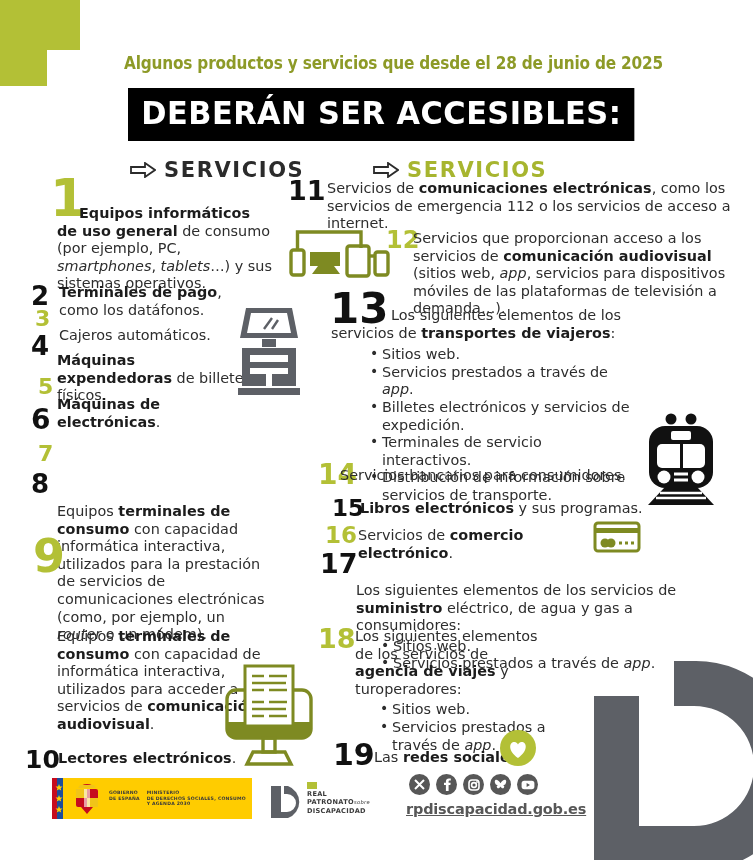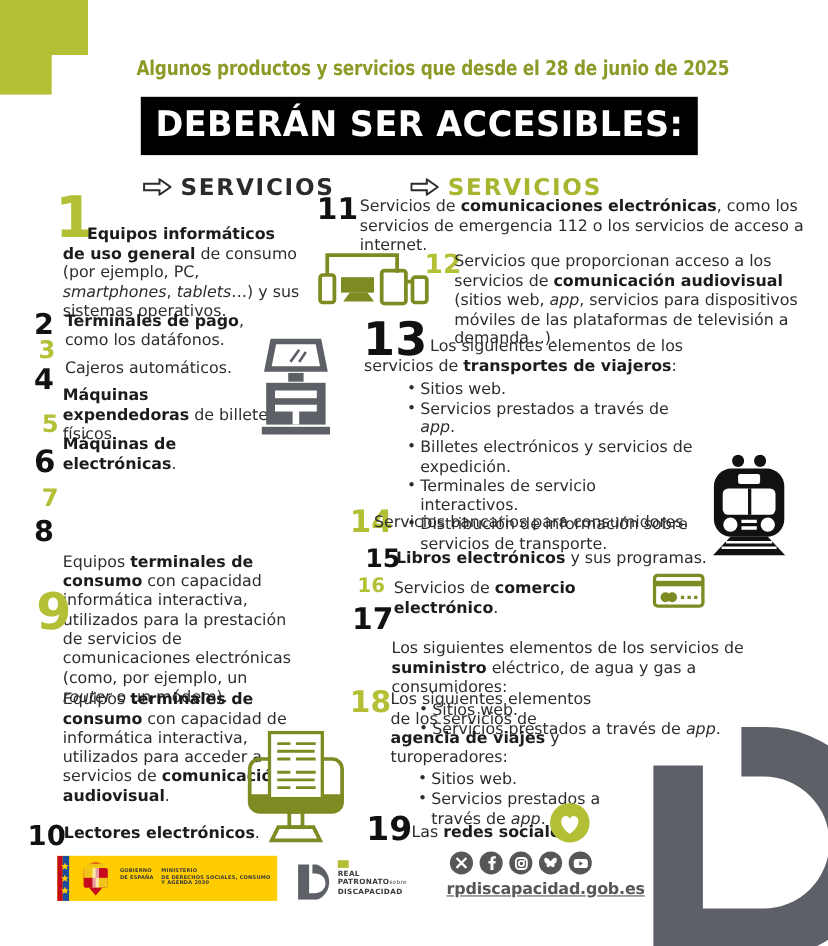--- a/index.html
+++ b/index.html
@@ -268,21 +268,21 @@
         <li>Distribución de información sobre servicios de transporte.</li>
       </ul>
   </div>
 
   <div class="num green" style="left:318px; top:461px; font-size:28px;">14</div>
   <div class="blk" style="left:340px; top:467px; width:290px;"><span>Servicios bancarios para consumidores.</span></div>
 
   <div class="num black" style="left:332px; top:497px; font-size:23px;">15</div>
   <div class="blk" style="left:360px; top:500px; width:290px;"><span><b>Libros electrónicos</b> y sus programas.</span></div>
 
-  <div class="num green" style="left:325px; top:524px; font-size:18px;">16</div>
+  <div class="num green" style="left:325px; top:524px; font-size:23px;">16</div>
   <div class="blk" style="left:358px; top:527px; width:250px;"><span>Servicios de <b>comercio electrónico</b>.</span></div>
 
   <div class="num black" style="left:320px; top:550px; font-size:27px;">17</div>
   <div class="blk" style="left:356px; top:582px; width:348px;">
     <span>Los siguientes elementos de los servicios de <b>suministro</b> eléctrico, de agua y gas a consumidores:</span>
     <ul class="bullets" style="margin-top:3px; margin-left:24px;">
         <li>Sitios web.</li>
         <li>Servicios prestados a través de <i>app</i>.</li>
       </ul>
   </div>

